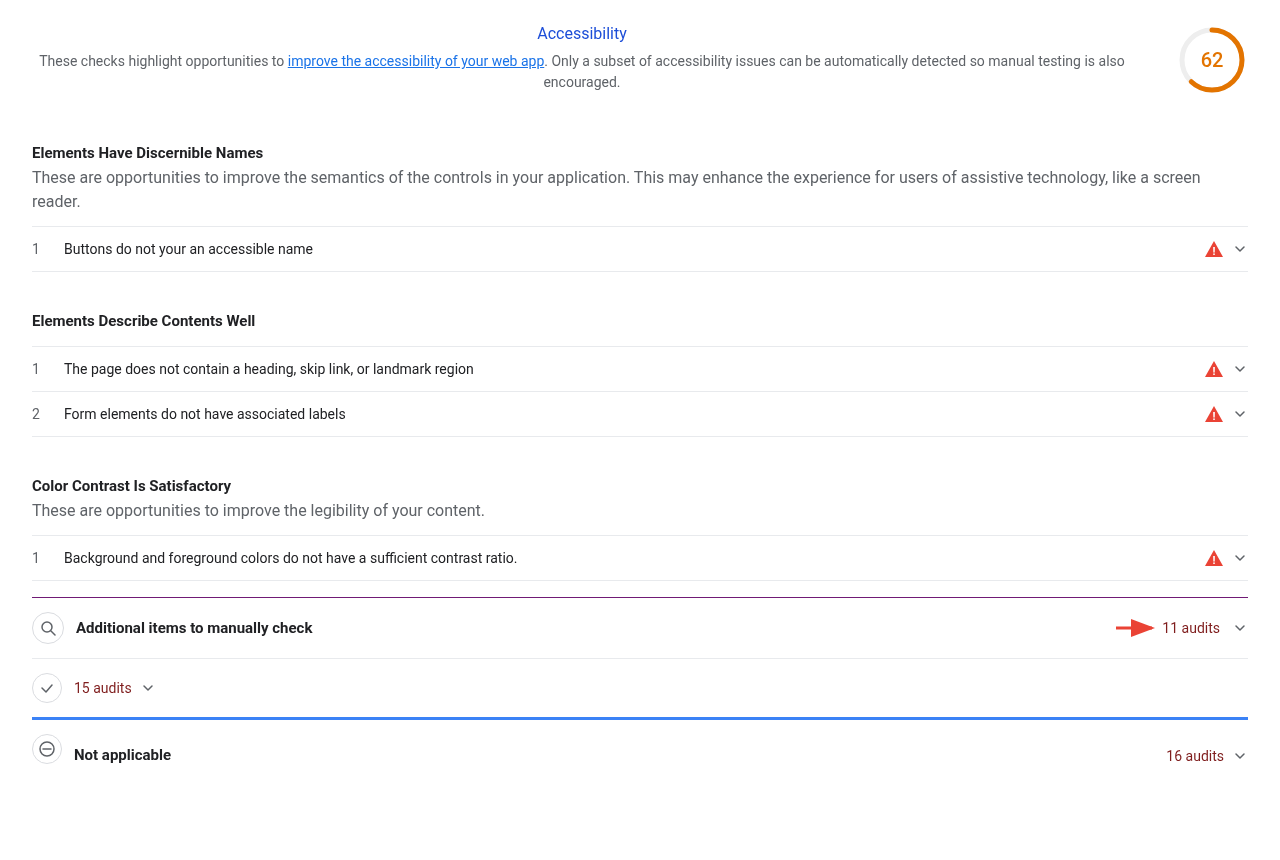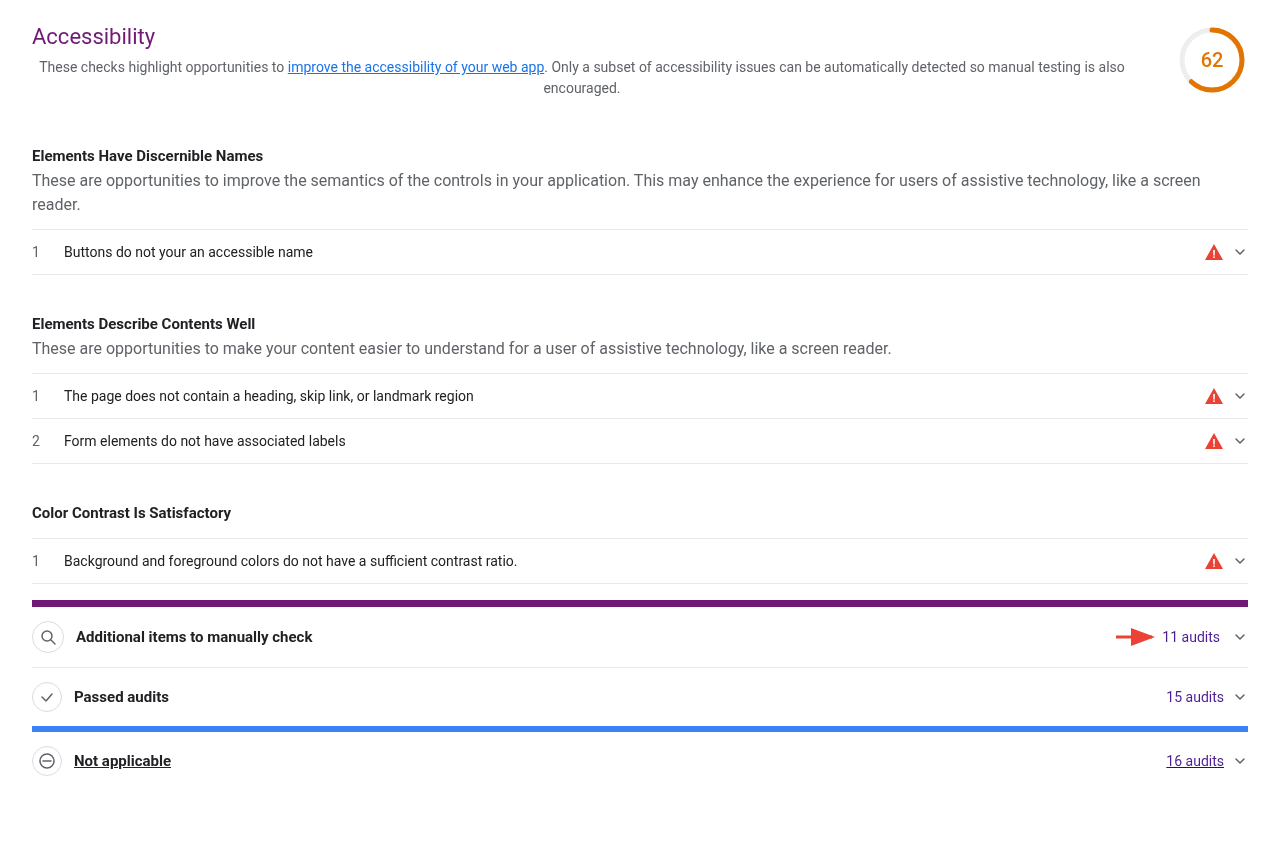--- a/index.html
+++ b/index.html
@@ -15,24 +15,25 @@
     .page-header {
       display: flex;
       justify-content: space-between;
       align-items: flex-start;
       margin-bottom: 24px;
     }
 
     .header-text { max-width: 1100px; }
 
     .page-title {
-      font-size: 22px;
+      font-size: 16px;
       font-weight: 400;
       margin-bottom: 8px;
-      color: #701a75;
+      color: #1d4ed8;
+      text-align: center;
     }
 
     .page-description {
       font-size: 14px;
       color: #5f6368;
       line-height: 1.5;
       text-align: center;
     }
 
     .page-description a {
@@ -135,21 +136,21 @@
       align-items: center;
       justify-content: center;
       color: #5f6368;
     }
 
     
     .manual-check-row {
       display: flex;
       align-items: center;
       padding: 14px 0;
-      border-top: 7px solid #701a75;
+      border-top: 1px solid #701a75;
       cursor: pointer;
       position: relative;
     }
 
     .manual-check-icon {
       width: 32px;
       height: 32px;
       border-radius: 50%;
       border: 1px solid #dadce0;
       display: flex;
@@ -163,21 +164,21 @@
 
     .manual-check-label {
       font-size: 15px;
       font-weight: 700;
       color: #202124;
       flex: 1;
     }
 
     .audit-count {
       font-size: 14px;
-      color: #4c1d95;
+      color: #7f1d1d;
       margin-right: 8px;
     }
 
     
     .passed-row {
       display: flex;
       align-items: center;
       padding: 14px 0;
       border-top: 1px solid #e8eaed;
       cursor: pointer;
@@ -200,25 +201,24 @@
     .passed-label {
       font-size: 15px;
       font-weight: 700;
       color: #202124;
       flex: 1;
     }
 
     
     .not-applicable-row {
       display: flex;
-      align-items: center;
+      align-items: flex-end;
       padding: 14px 0;
-      border-top: 6px solid #3b82f6;
+      border-top: 3px solid #3b82f6;
       cursor: pointer;
-      text-decoration: underline;
     }
 
     .minus-circle {
       width: 30px;
       height: 30px;
       border-radius: 50%;
       border: 1px solid #dadce0;
       display: flex;
       align-items: center;
       justify-content: center;
@@ -279,21 +279,20 @@
           <path d="M4 6l4 4 4-4" stroke="#5f6368" stroke-width="1.5" fill="none" stroke-linecap="round" stroke-linejoin="round"></path>
         </svg>
       </span>
     </div>
   </div>
 </div>
 
 <div class="section section-gap">
   <div class="section-header">
     <div class="section-title">Elements Describe Contents Well</div>
-    <div class="section-description">These are opportunities to make your content easier to understand for a user of assistive technology, like a screen reader.</div>
   </div>
   <div class="audit-row">
     <span class="audit-number">1</span>
     <span class="audit-label">The page does not contain a heading, skip link, or landmark region</span>
     <div class="audit-actions">
       <span class="warning-icon">
         <svg width="20" height="18" viewBox="0 0 20 18">
           <polygon points="10,1 19,17 1,17" fill="#ea4335"></polygon>
           <text x="10" y="15" text-anchor="middle" fill="white" font-size="11" font-weight="bold">!</text>
         </svg>
@@ -320,20 +319,21 @@
           <path d="M4 6l4 4 4-4" stroke="#5f6368" stroke-width="1.5" fill="none" stroke-linecap="round" stroke-linejoin="round"></path>
         </svg>
       </span>
     </div>
   </div>
 </div>
 
 <div class="section section-gap">
   <div class="section-header">
     <div class="section-title">Color Contrast Is Satisfactory</div>
+    <div class="section-description">These are opportunities to improve the legibility of your content.</div>
   </div>
   <div class="audit-row">
     <span class="audit-number">1</span>
     <span class="audit-label">Background and foreground colors do not have a sufficient contrast ratio.</span>
     <div class="audit-actions">
       <span class="warning-icon">
         <svg width="20" height="18" viewBox="0 0 20 18">
           <polygon points="10,1 19,17 1,17" fill="#ea4335"></polygon>
           <text x="10" y="15" text-anchor="middle" fill="white" font-size="11" font-weight="bold">!</text>
         </svg>
@@ -373,21 +373,20 @@
     </span>
   </div>
 </div>
 
 <div class="passed-row">
   <div class="check-circle">
     <svg width="16" height="16" viewBox="0 0 16 16" fill="none">
       <path d="M3 8l4 4 6-7" stroke="#5f6368" stroke-width="1.5" stroke-linecap="round" stroke-linejoin="round"></path>
     </svg>
   </div>
-  <span class="passed-label">Passed audits</span>
   <span class="audit-count">15 audits</span>
   <span class="chevron-down">
     <svg width="16" height="16" viewBox="0 0 16 16">
       <path d="M4 6l4 4 4-4" stroke="#5f6368" stroke-width="1.5" fill="none" stroke-linecap="round" stroke-linejoin="round"></path>
     </svg>
   </span>
 </div>
 
 <div class="not-applicable-row">
   <div class="minus-circle">

